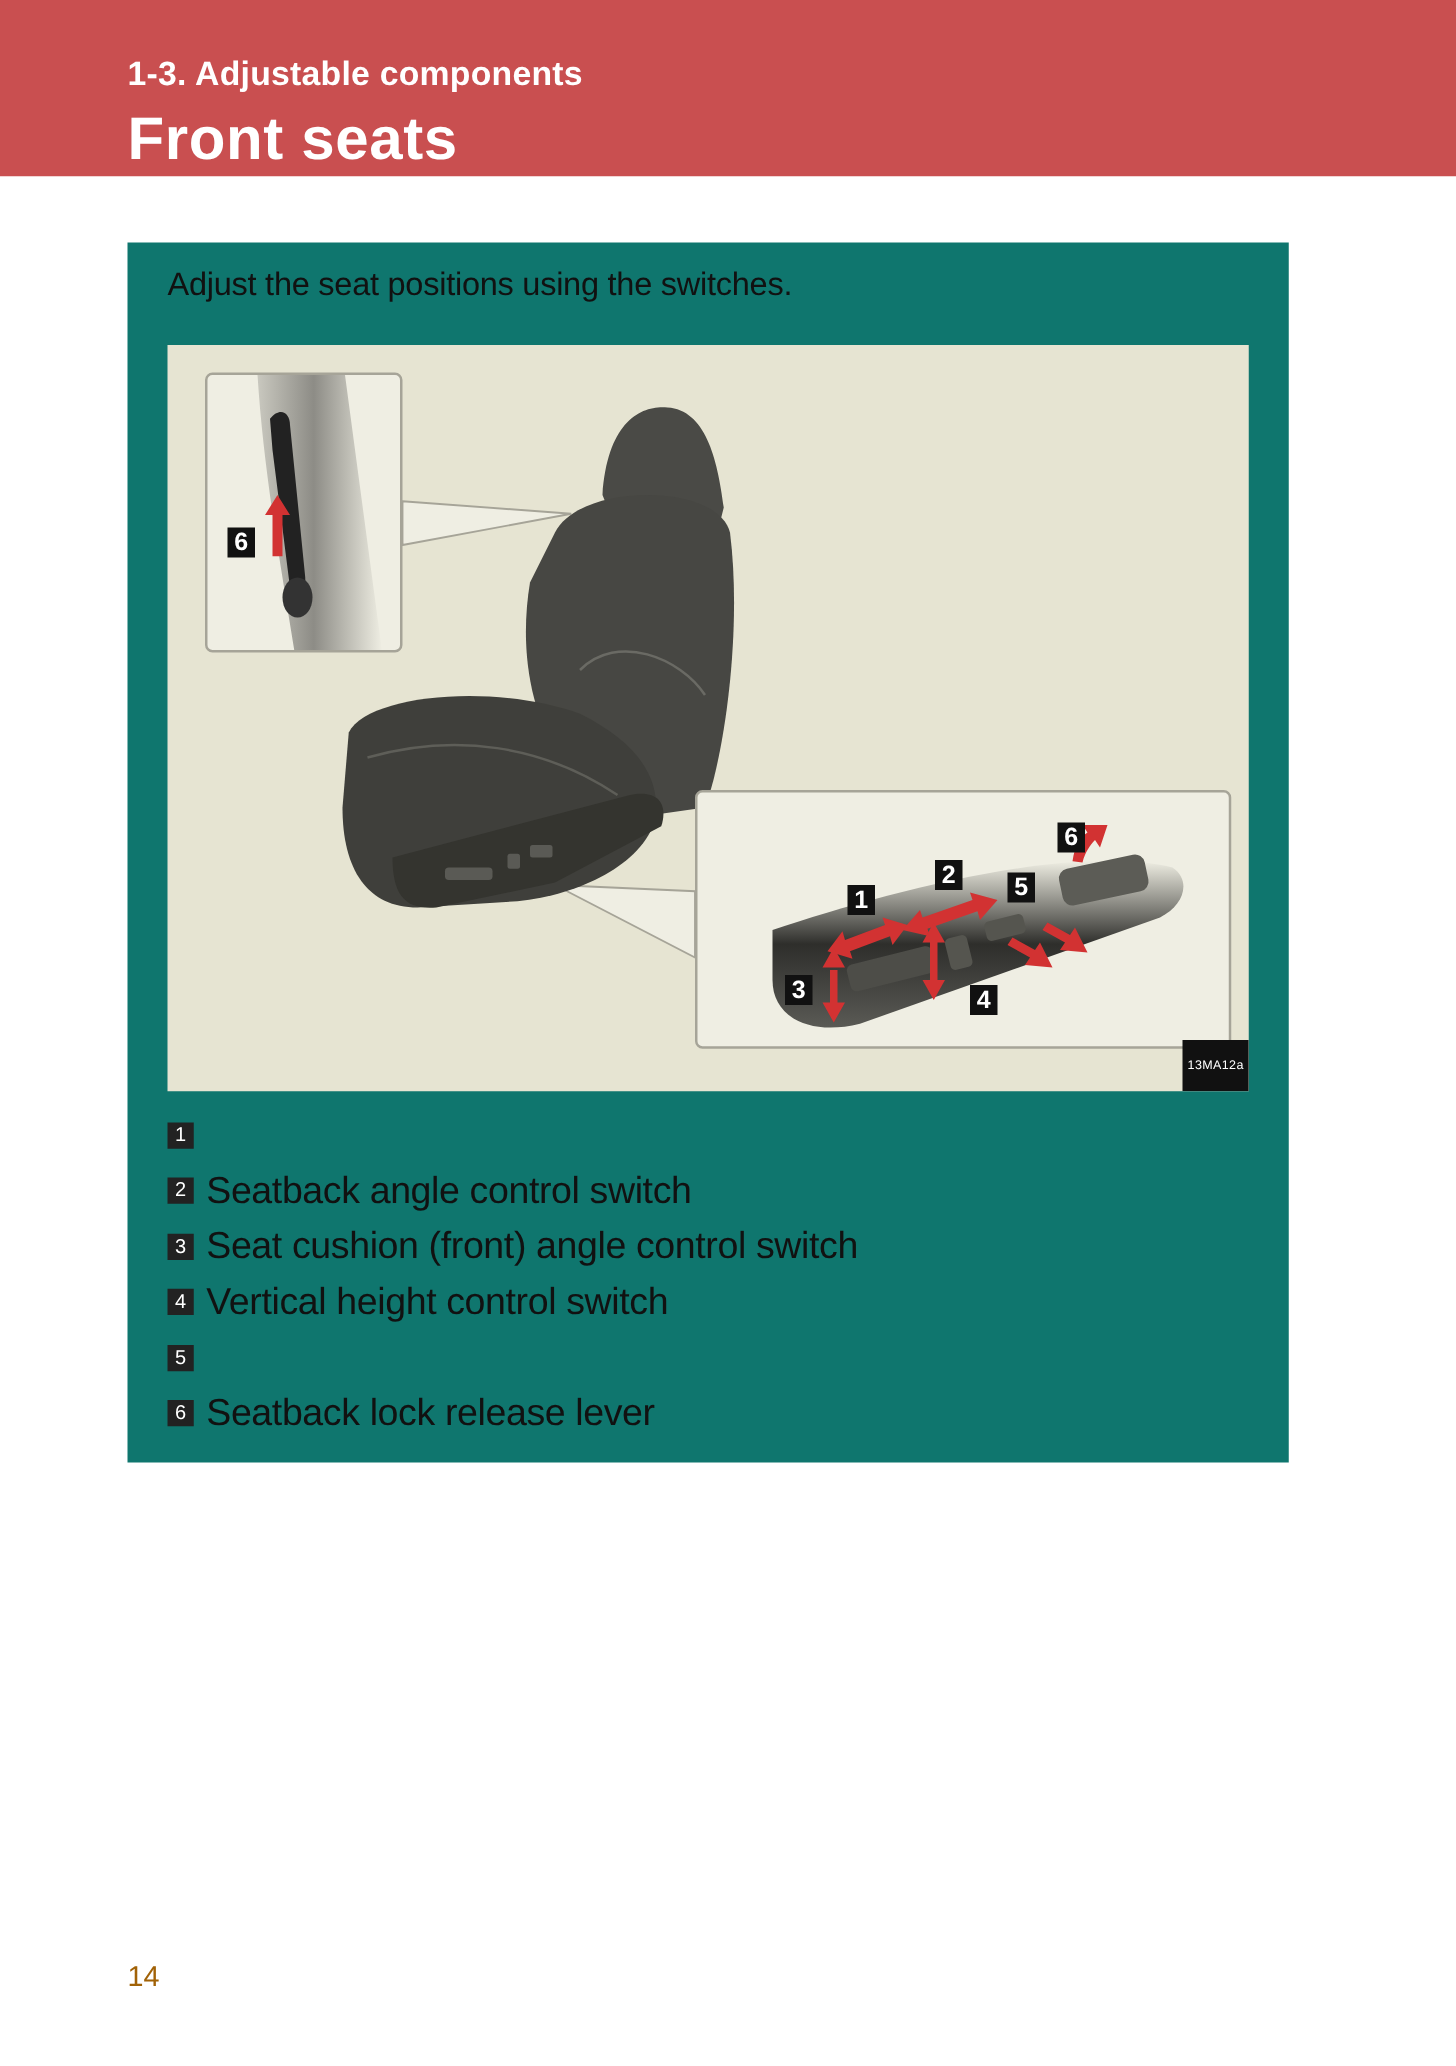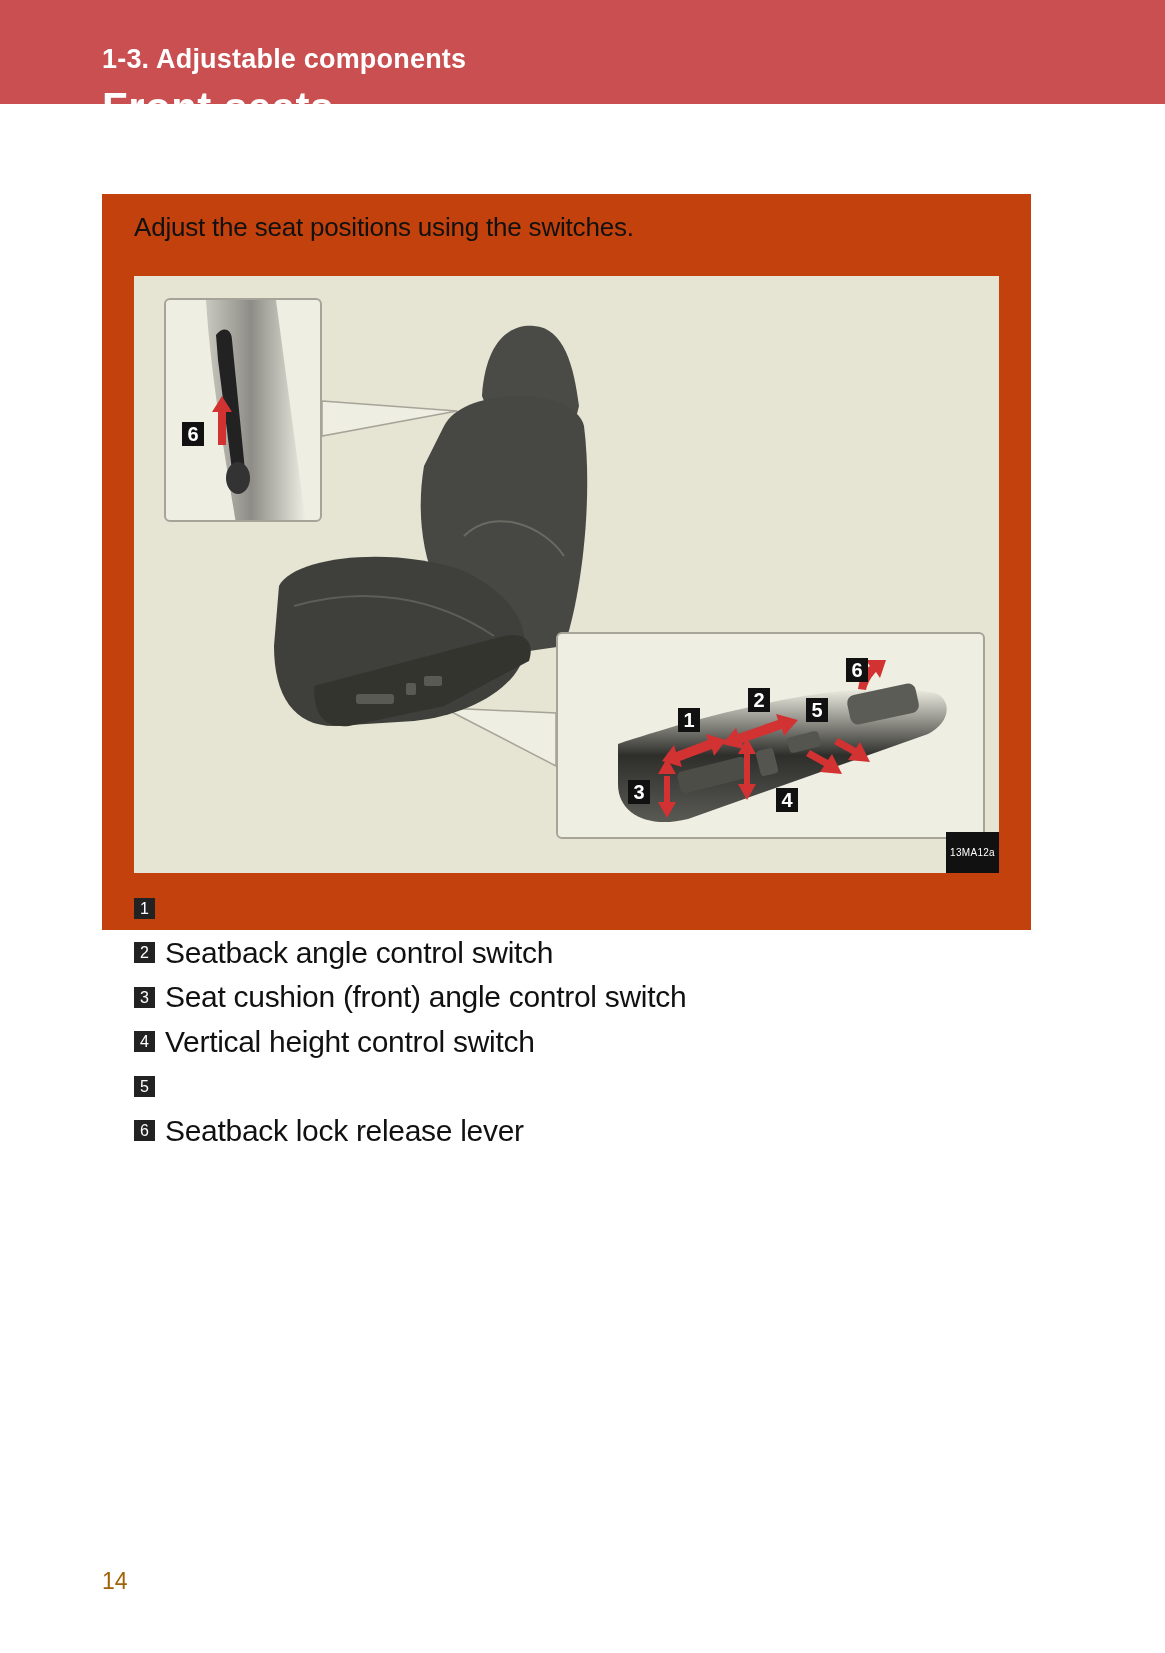--- a/index.html
+++ b/index.html
@@ -1,34 +1,34 @@
 <!DOCTYPE html>
 <html><head>
 <meta charset="utf-8">
 <style>
   html, body { margin: 0; padding: 0; }
   body {
     width: 1165px; height: 1653px; position: relative; background: #ffffff;
     font-family: "Liberation Sans", sans-serif; overflow: hidden;
   }
   .header {
-    position: absolute; left: 0; top: 0; width: 1165px; height: 104px;
+    position: absolute; left: 0; top: 0; width: 1165px; height: 141px;
     background: #c94f50; color: #fff; text-align: center;
   }
   .header .section {
     position: absolute; left: 102px; top: 44px; font-size: 27px; font-weight: bold;
     letter-spacing: 0.2px;
   }
   .header .title {
-    position: absolute; left: 102px; top: 84px; font-size: 42px; font-weight: bold;
+    position: absolute; left: 102px; top: 84px; font-size: 48px; font-weight: bold;
     letter-spacing: 0.5px;
   }
   .panel {
-    position: absolute; left: 102px; top: 194px; width: 929px; height: 736px;
-    background: #c2410c;
+    position: absolute; left: 102px; top: 194px; width: 929px; height: 976px;
+    background: #0f766e;
   }
   .intro {
     position: absolute; left: 32px; top: 18px; font-size: 26px; color: #111;
     letter-spacing: -0.2px;
   }
   .figure {
     position: absolute; left: 32px; top: 82px; width: 865px; height: 597px;
     background: #e6e4d2; overflow: hidden;
   }
   .inset {

